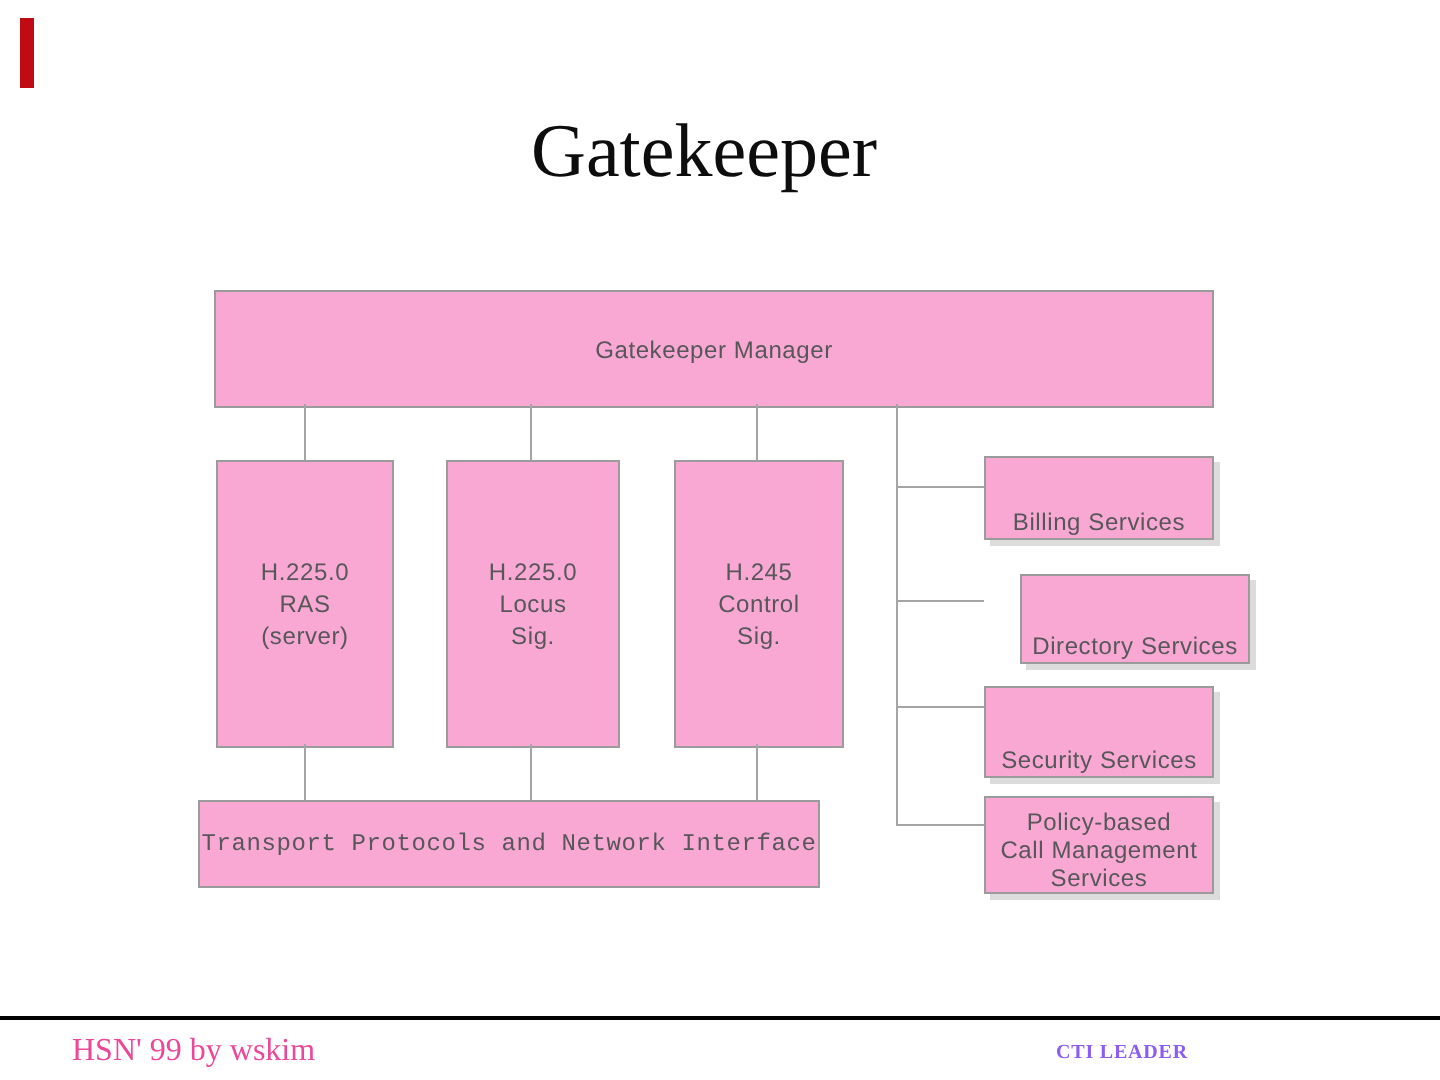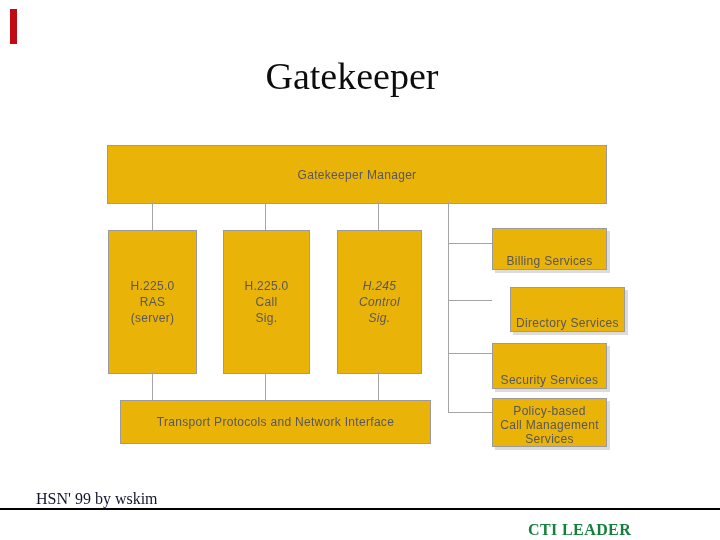--- a/index.html
+++ b/index.html
@@ -5,31 +5,31 @@
   html,body{margin:0;padding:0;background:#fff;}
   .slide{position:relative;width:720px;height:540px;background:#ffffff;overflow:hidden;
          font-family:"Liberation Sans",sans-serif;}
 
   
   .accent-bar{position:absolute;left:10px;top:9px;width:7px;height:35px;background:#c00a14;}
   .title{position:absolute;left:0;top:56px;width:704px;text-align:center;
          font-family:"Liberation Serif",serif;font-size:38px;line-height:40px;color:#0d0d0d;}
 
   
-  .dbox{position:absolute;border:1px solid #9b9b9b;background:#eab308;color:#57575a;
+  .dbox{position:absolute;border:1px solid #9b9b9b;background:#f9a8d4;color:#57575a;
         font-size:12px;line-height:16px;letter-spacing:0.3px;
         display:flex;flex-direction:column;align-items:center;justify-content:center;
         text-align:center;}
   .shadow{box-shadow:3px 3px 0 #dcdcdc;}
 
   .manager{left:107px;top:145px;width:498px;height:57px;}
   .proto1{left:108px;top:230px;width:87px;height:142px;}
   .proto2{left:223px;top:230px;width:85px;height:142px;}
-  .proto3{left:337px;top:230px;width:83px;height:142px;font-style:italic;}
-  .transport{left:120px;top:400px;width:309px;height:42px;}
+  .proto3{left:337px;top:230px;width:83px;height:142px;}
+  .transport{left:99px;top:400px;width:309px;height:42px;font-family:Liberation Mono, monospace;}
 
   .svc{left:492px;width:113px;justify-content:flex-end;}
   .svc1{top:228px;height:40px;}
   .svc2{top:287px;height:43px;margin-left:18px;}
   .svc3{top:343px;height:44px;}
   .svc4{top:398px;height:47px;line-height:14px;}
 
   
   .line{position:absolute;background:#a5a5a5;}
   .vline{width:1px;}
@@ -41,24 +41,24 @@
   .stub-b2{left:265px;top:372px;height:28px;}
   .stub-b3{left:378px;top:372px;height:28px;}
   .trunk{left:448px;top:202px;height:211px;}
   .branch1{left:448px;top:243px;width:44px;}
   .branch2{left:448px;top:300px;width:44px;}
   .branch3{left:448px;top:353px;width:44px;}
   .branch4{left:448px;top:412px;width:44px;}
 
   
   .footer-rule{position:absolute;left:0;top:508px;width:720px;height:2px;background:#000;}
-  .footer-left{position:absolute;left:36px;top:490px;font-family:"Liberation Serif",serif;
-               font-size:16px;color:#0f172a;}
+  .footer-left{position:absolute;left:36px;top:517px;font-family:"Liberation Serif",serif;
+               font-size:16px;color:#ec4899;}
   .cti{position:absolute;left:528px;top:521px;font-family:"Liberation Serif",serif;
-       font-weight:bold;font-size:16px;letter-spacing:0.4px;color:#15803d;}
+       font-weight:bold;font-size:10px;letter-spacing:0.4px;color:#8b5cf6;}
   .logo{position:absolute;left:610px;top:515px;width:100px;height:22px;}
   .logo-text{position:absolute;left:0;top:0;font-family:"DejaVu Sans",sans-serif;
              font-weight:bold;font-size:20px;line-height:20px;color:#1c2b7a;
              letter-spacing:2px;transform:scaleX(1.18);transform-origin:left top;
              text-shadow:0.5px 0 0 #1c2b7a;}
   .logo-accent{position:absolute;left:2px;top:-1px;width:0;height:0;
                border-left:3px solid transparent;border-right:3px solid transparent;
                border-bottom:7px solid #d01e1e;transform:rotate(18deg);}
 </style>
 </head>
@@ -84,21 +84,21 @@
   <div class="line hline branch3"></div>
   <div class="line hline branch4"></div>
 
   <div class="dbox proto1">
     <span>H.225.0</span>
     <span>RAS</span>
     <span>(server)</span>
   </div>
   <div class="dbox proto2">
     <span>H.225.0</span>
-    <span>Call</span>
+    <span>Locus</span>
     <span>Sig.</span>
   </div>
   <div class="dbox proto3">
     <span>H.245</span>
     <span>Control</span>
     <span>Sig.</span>
   </div>
 
   <div class="line vline stub-b1"></div>
   <div class="line vline stub-b2"></div>

